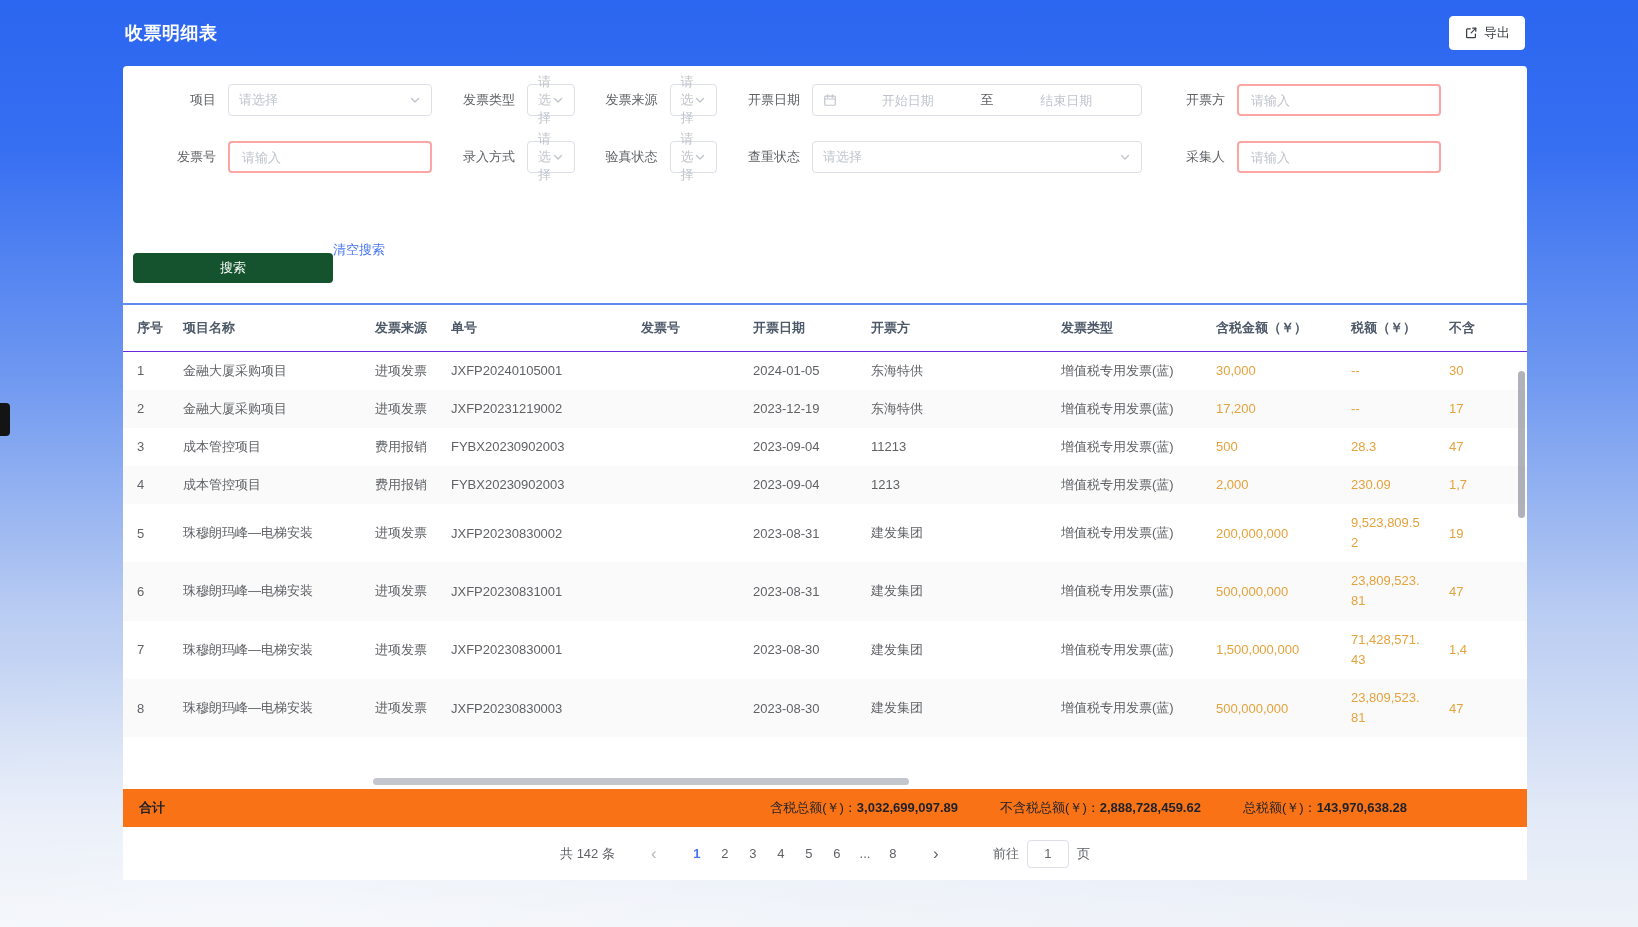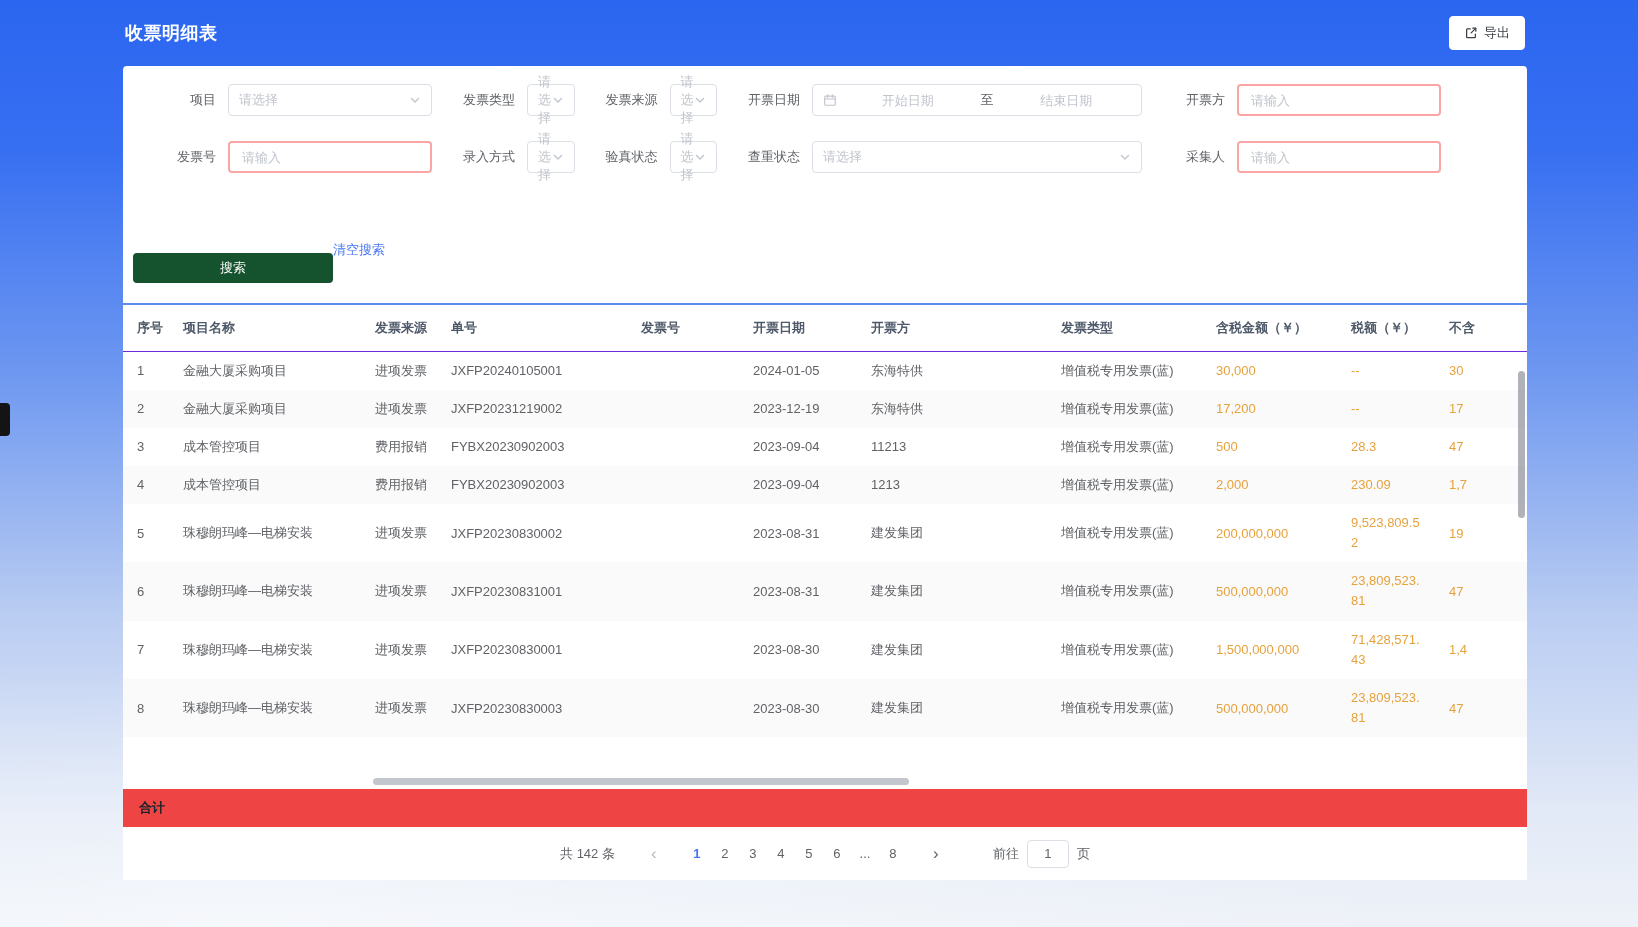--- a/index.html
+++ b/index.html
@@ -60,21 +60,21 @@
   td.num { color:#E6A23C; }
   td.wrap { white-space:normal; word-break:break-all; line-height:1.55; }
 
   .hscroll-zone { height:52px; position:relative; }
   .h-thumb { position:absolute; left:250px; bottom:4px; width:536px; height:7px;
     background:#c3c7cd; border-radius:4px; cursor:grab; }
   .v-thumb { position:absolute; right:2px; top:66px; width:7px; height:147px;
     background:rgba(110,115,125,.55); border-radius:4px; cursor:grab; }
 
   
-  .summary-row { height:38px; background:#ef4444; display:flex; align-items:center; padding:0 16px; color:#1d2129; }
+  .summary-row { height:38px; background:#f97316; display:flex; align-items:center; padding:0 16px; color:#1d2129; }
   .summary-total-label { font-weight:700; }
   .summary-items { display:flex; margin-left:auto; margin-right:104px; gap:42px; }
   .summary-item { white-space:nowrap; }
   .summary-item .v { font-weight:700; }
 
   
   .pagination { height:53px; display:flex; align-items:center; justify-content:center; gap:15px; background:#fff; }
   .pg-total { margin-right:10px; color:#606266; }
   .pg-arrow { width:28px; height:28px; border:none; background:transparent; color:#b4b8bf; font-size:17px;
     cursor:pointer; display:flex; align-items:center; justify-content:center; font-family:inherit; }
@@ -364,20 +364,31 @@
       </table>
     </div>
 
     <div class="hscroll-zone">
       <div class="h-thumb"></div>
     </div>
     <div class="v-thumb"></div>
 
     <div class="summary-row">
       <span class="summary-total-label">合计</span>
+      <div class="summary-items">
+        <span class="summary-item">
+          <span>含税总额(￥)：</span><span class="v">3,032,699,097.89</span>
+        </span>
+        <span class="summary-item">
+          <span>不含税总额(￥)：</span><span class="v">2,888,728,459.62</span>
+        </span>
+        <span class="summary-item">
+          <span>总税额(￥)：</span><span class="v">143,970,638.28</span>
+        </span>
+      </div>
     </div>
 
     <div class="pagination">
       <span class="pg-total">共 142 条</span>
       <button class="pg-arrow prev">‹</button>
       <span style="display:flex;align-items:center;">
           <button class="pg-page active">1</button>
           <button class="pg-page">2</button>
           <button class="pg-page">3</button>
           <button class="pg-page">4</button>

